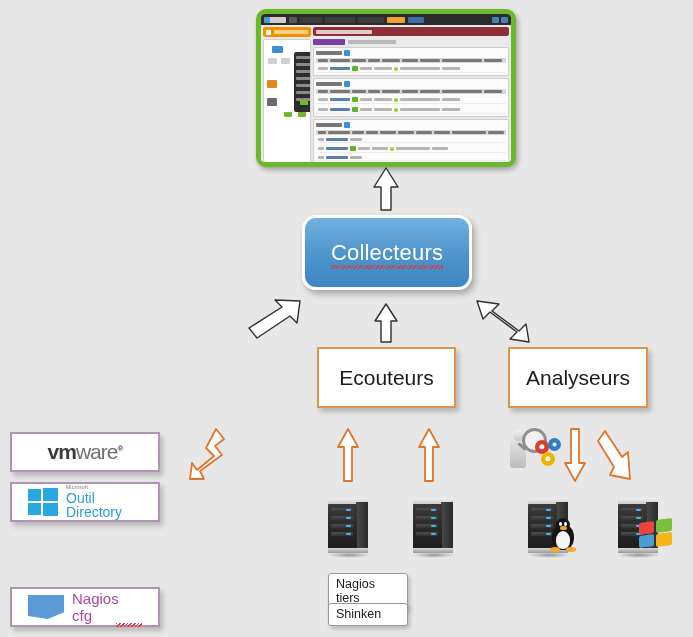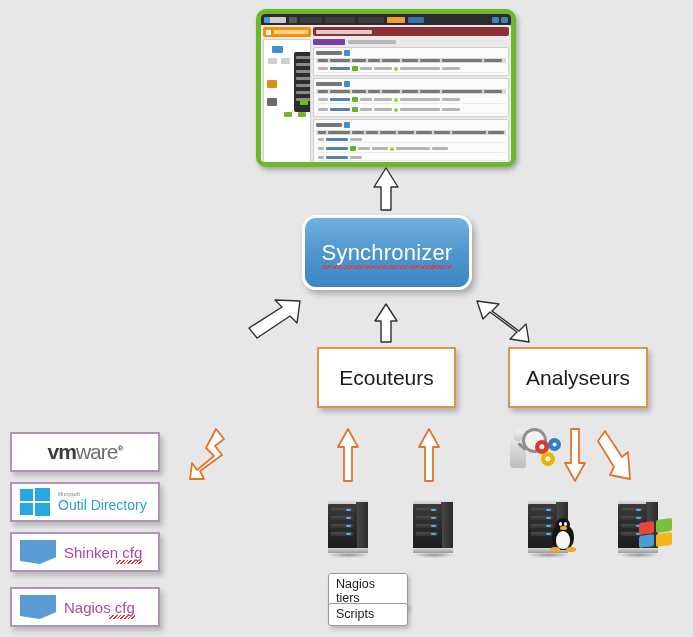--- a/index.html
+++ b/index.html
@@ -156,21 +156,21 @@
 
   
   .src-box {
     position:absolute; left:10px;
     width:150px; height:40px;
     background:#ffffff;
     border:2px solid #b193b5;
     box-shadow:3px 4px 5px rgba(0,0,0,0.20);
     box-sizing:border-box;
     display:flex; align-items:center; gap:8px;
-    padding:0 8px;
+    padding:0 16px;
   }
   #src-vmware     { top:432px; justify-content:center;}
   #src-ad         { top:482px; }
   #src-shinken    { top:532px; }
   #src-nagios     { top:587px; }
 
   .vmware-logo { font-size:21px; font-weight:bold; color:#3b3b3b; letter-spacing:-1px;}
   .vmware-logo .w { font-weight:normal; color:#6e6e6e;}
   .vmware-logo .r { font-size:8px; vertical-align:super;}
 
@@ -455,21 +455,21 @@
   </div>
 
   <div class="arrow" style="left:371px; top:167px;">
     <svg width="30" height="44" viewBox="0 0 30 44">
       <polygon points="15,1 27,20 20,20 20,43 10,43 10,20 3,20" fill="#ffffff" stroke="#303030" stroke-width="1.4" stroke-linejoin="round"></polygon>
     </svg>
   </div>
 
   <div class="sync-box">
     <div class="sync-label">
-      <span>Synchronizer</span>
+      <span>Collecteurs</span>
       <span class="squiggle"></span>
     </div>
   </div>
 
   <div class="arrow" style="left:245px; top:298px;">
     <svg width="58" height="44" viewBox="0 0 58 44">
       <polygon points="55,3 52,25 45,18 12,40 4,30 37,9 30,2" fill="#ffffff" stroke="#303030" stroke-width="1.4" stroke-linejoin="round"></polygon>
     </svg>
   </div>
 
@@ -504,27 +504,20 @@
         <span class="q2"></span>
         <span class="q3"></span>
         <span class="q4"></span>
     </div>
     <div class="ad-text">
       <div class="ad-micro">Microsoft</div>
       <div class="ad-main">Outil Directory</div>
     </div>
   </div>
 
-  <div class="src-box" id="src-shinken">
-    <div class="cfg-icon"></div>
-    <div class="cfg-text">
-      <span>Shinken cfg</span>
-      <span class="sq2"></span>
-    </div>
-  </div>
 
   <div class="src-box" id="src-nagios">
     <div class="cfg-icon"></div>
     <div class="cfg-text">
       <span>Nagios cfg</span>
       <span class="sq2"></span>
     </div>
   </div>
 
   <div class="arrow" style="left:186px; top:427px;">
@@ -662,16 +655,16 @@
         <span class="b"></span>
         <span class="c"></span>
         <span class="d"></span>
     </div>
   </div>
 
   <div class="chip" id="chip-outil">
     <span>Nagios tiers</span>
   </div>
   <div class="chip" id="chip-scripts">
-    <span>Scripts</span>
+    <span>Shinken</span>
   </div>
 
 </div>
 
 </body></html>

